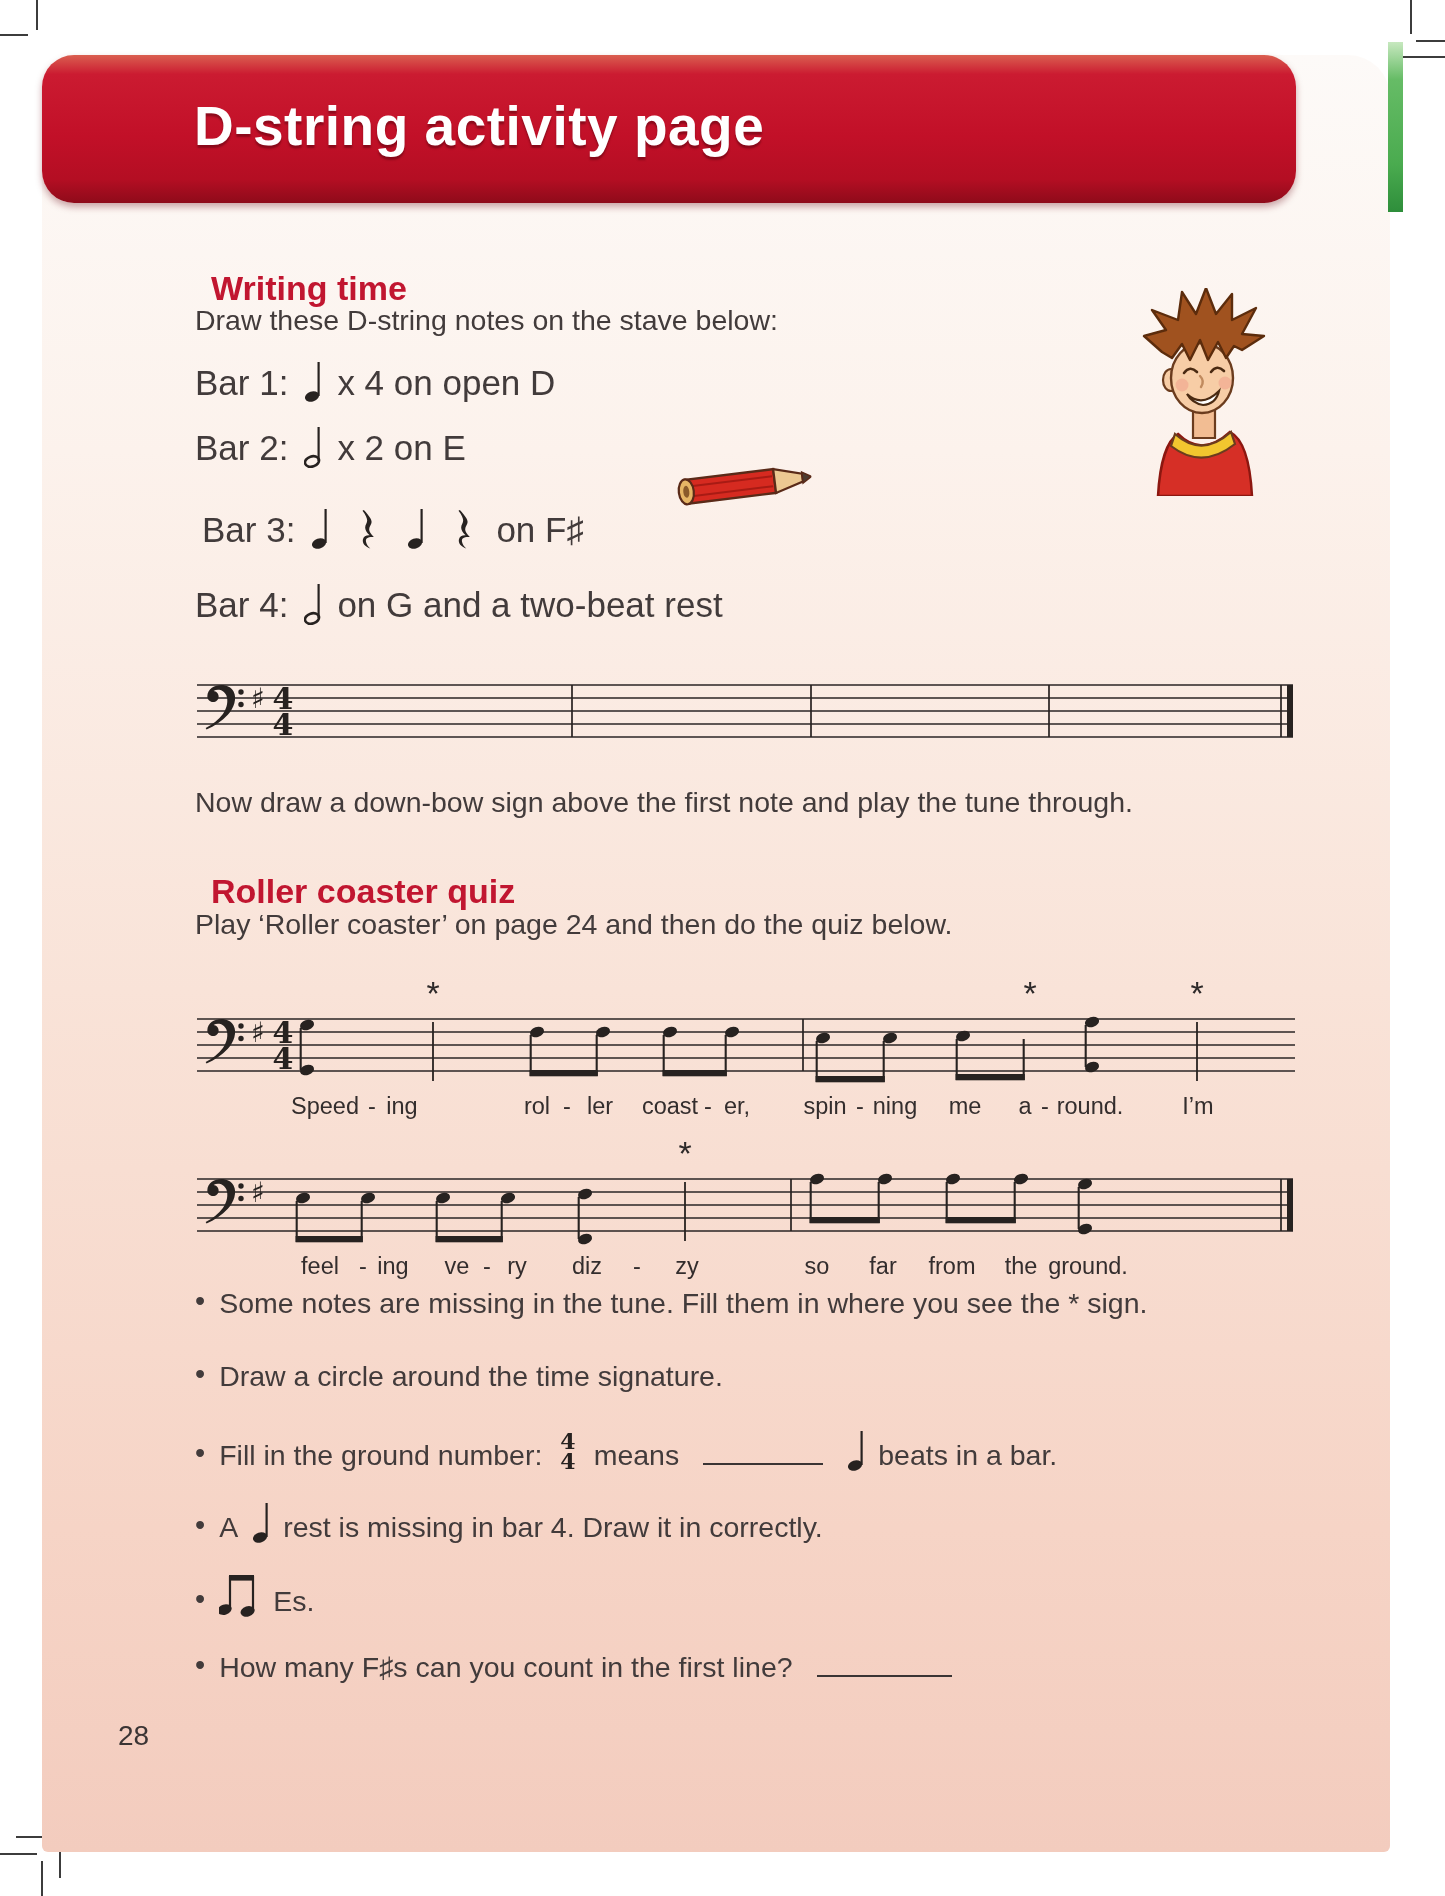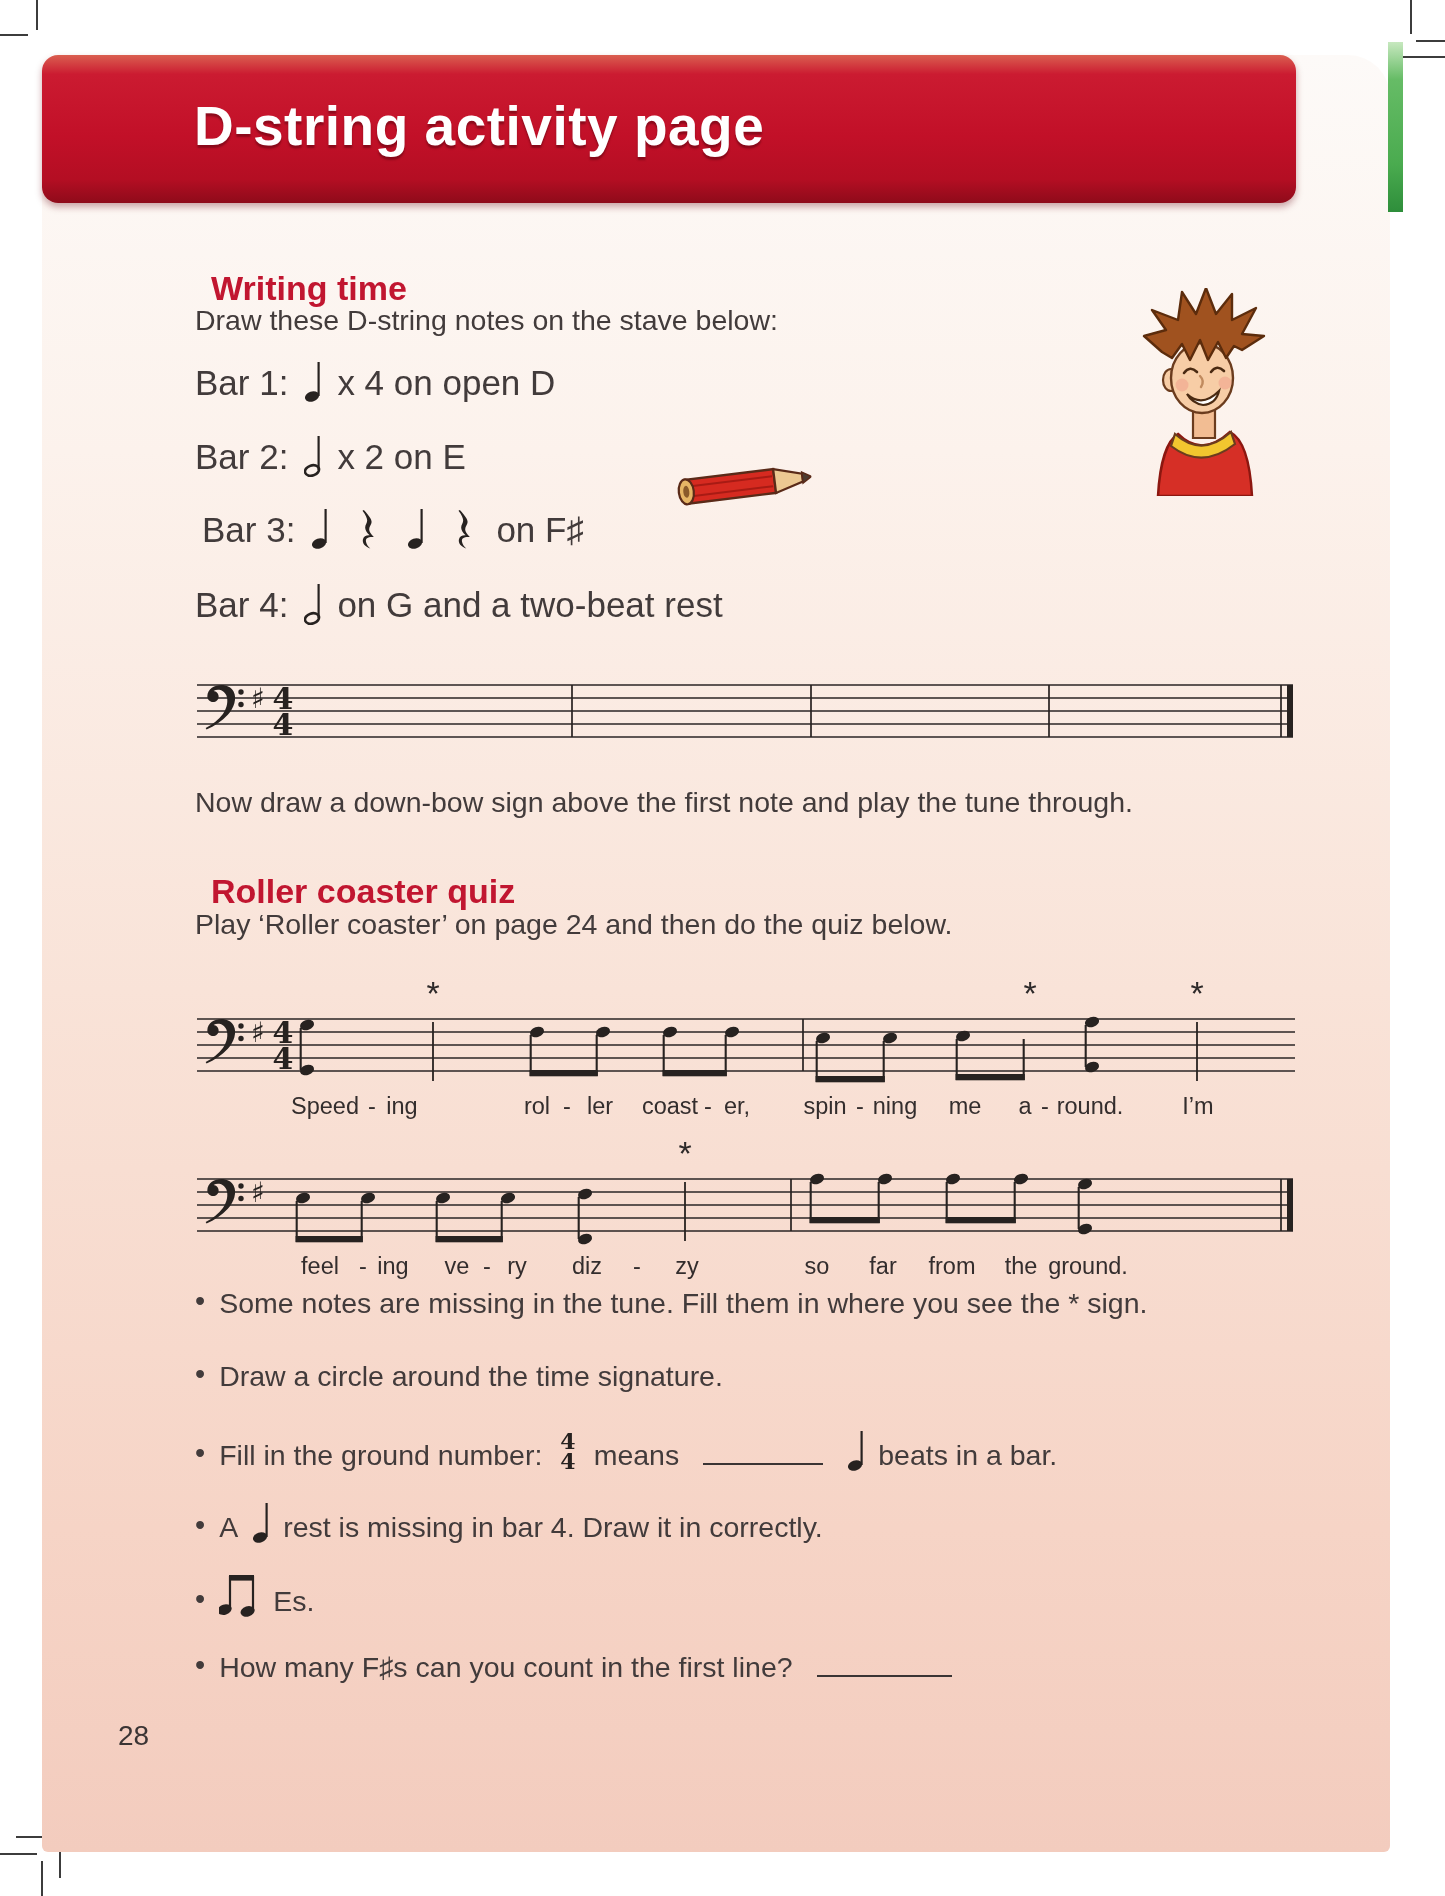--- a/index.html
+++ b/index.html
@@ -1,21 +1,21 @@
 <!DOCTYPE html>
 <html><head>
 <meta charset="utf-8">
 <style>
   html,body{margin:0;padding:0;background:#fff;}
   .page{position:relative;width:1445px;height:1896px;background:#fff;overflow:hidden;
         font-family:"Liberation Sans",sans-serif;color:#423b3b;}
   .pink-bg{position:absolute;left:42px;top:55px;width:1348px;height:1797px;
         border-radius:42px 42px 6px 6px;
         background:linear-gradient(180deg,#fdfaf8 0%,#fcf2ec 22%,#f9e3d8 52%,#f6d4c6 82%,#f3ccbe 100%);}
-  .banner{position:absolute;left:42px;top:55px;width:1254px;height:148px;border-radius:16px;
+  .banner{position:absolute;left:42px;top:55px;width:1254px;height:148px;border-radius:32px;
         background:linear-gradient(180deg,#da5f50 0%,#cb1b31 13%,#c21028 55%,#b40e23 84%,#8e0b1a 100%);
         box-shadow:0 4px 7px rgba(110,12,22,.35);}
   .banner h1{margin:0;position:absolute;left:152px;top:50%;transform:translateY(-55%);
         font-size:55px;font-weight:700;color:#ffffff;letter-spacing:.5px;white-space:nowrap;
         text-shadow:0 3px 2px rgba(70,0,10,.45);}
   .green-tab{position:absolute;left:1388px;top:42px;width:15px;height:170px;
         background:linear-gradient(180deg,#c7e8bf 0%,#66bc66 22%,#4aab4f 72%,#2e8e3b 100%);}
   .crop{position:absolute;background:#3c3c3c;}
   .h2{position:absolute;left:195px;margin:16px;font-size:34px;font-weight:700;color:#c11630;white-space:nowrap;}
   .btext{position:absolute;left:195px;font-size:28.5px;color:#423b3b;white-space:nowrap;}
@@ -65,21 +65,21 @@
       <div class="bar-row" style="top: 359px;">
         <span>Bar 1:</span>
         <span class="glyphs ">
           <svg width="17" height="44" viewBox="0 0 17 44">
       <line x1="14.6" y1="3" x2="14.6" y2="37" stroke="#272220" stroke-width="2.2"></line>
             <ellipse cx="8" cy="37.5" rx="7.2" ry="5.1" transform="rotate(-18 8 37.5)" fill="#272220"></ellipse>
           </svg>
         </span>
         <span>x 4 on open D</span>
       </div>
-      <div class="bar-row" style="top: 433px;">
+      <div class="bar-row" style="top: 424px;">
         <span>Bar 2:</span>
         <span class="glyphs ">
           <svg width="17" height="44" viewBox="0 0 17 44">
       <line x1="14.6" y1="3" x2="14.6" y2="37" stroke="#272220" stroke-width="2.2"></line>
             <ellipse cx="8" cy="37.5" rx="7.2" ry="5.1" transform="rotate(-18 8 37.5)" fill="none" stroke="#272220" stroke-width="2.6"></ellipse>
           </svg>
         </span>
         <span>x 2 on E</span>
       </div>
       <div class="bar-row" style="top: 506px; margin-left: 7px;">

